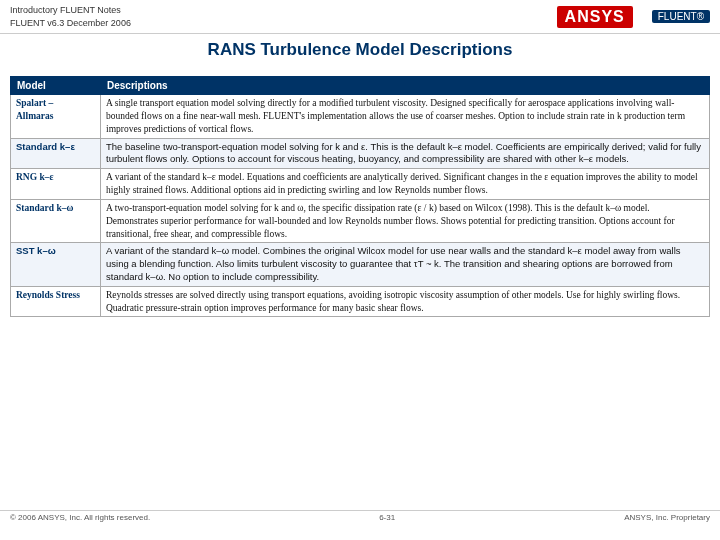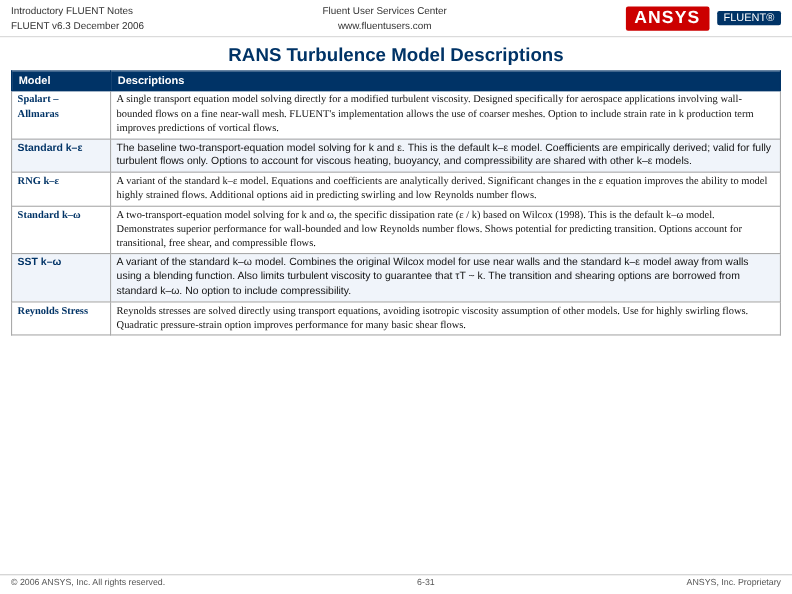--- a/index.html
+++ b/index.html
@@ -50,37 +50,37 @@
       color: #fff;
       font-size: 10px;
       font-weight: normal;
       padding: 1px 6px;
       border-radius: 2px;
       margin-left: 4px;
     }
     .logo-block {
       display: flex;
       align-items: center;
-      gap: 3px;
+      gap: 15px;
     }
 
     
     #page-title {
       text-align: center;
       font-size: 17px;
       font-weight: bold;
       color: #003366;
       padding: 6px 0 4px 0;
       background: #fff;
     }
 
     
     #main-table {
       width: calc(100% - 20px);
-      margin: 0 10px;
+      margin: 12px 10px;
       border-collapse: collapse;
       font-size: 9.5px;
     }
     #main-table th {
       background: #003366;
       color: #fff;
       text-align: left;
       padding: 3px 6px;
       font-size: 10px;
       border: 1px solid #003366;
@@ -100,44 +100,40 @@
     }
     .desc-cell {
       color: #111;
     }
     .row-even { background: #f0f4fa; border-radius: 15px; }
     .row-odd  { background: #fff; font-family: Liberation Serif, serif; }
 
     
     #footer {
       position: absolute;
-      bottom: 4px;
+      bottom: 16px;
       left: 0;
       right: 0;
       display: flex;
       justify-content: space-between;
       align-items: center;
       padding: 2px 10px;
       background: #fff;
       border-top: 1px solid #ccc;
       font-size: 8px;
       color: #555;
     }
   </style>
 </head>
 <body>
 
 <div id="header">
   <div id="header-left">
     <div>Introductory FLUENT Notes</div>
     <div>FLUENT v6.3  December 2006</div>
-  </div>
-  <div id="header-center">
-    <div>Fluent User Services Center</div>
-    <div>www.fluentusers.com</div>
   </div>
   <div id="header-right">
     <div class="logo-block">
       <span class="ansys-logo">ANSYS</span>
       <span class="fluent-badge">FLUENT®</span>
     </div>
   </div>
 </div>
 
 <div id="page-title">RANS Turbulence Model Descriptions</div>

